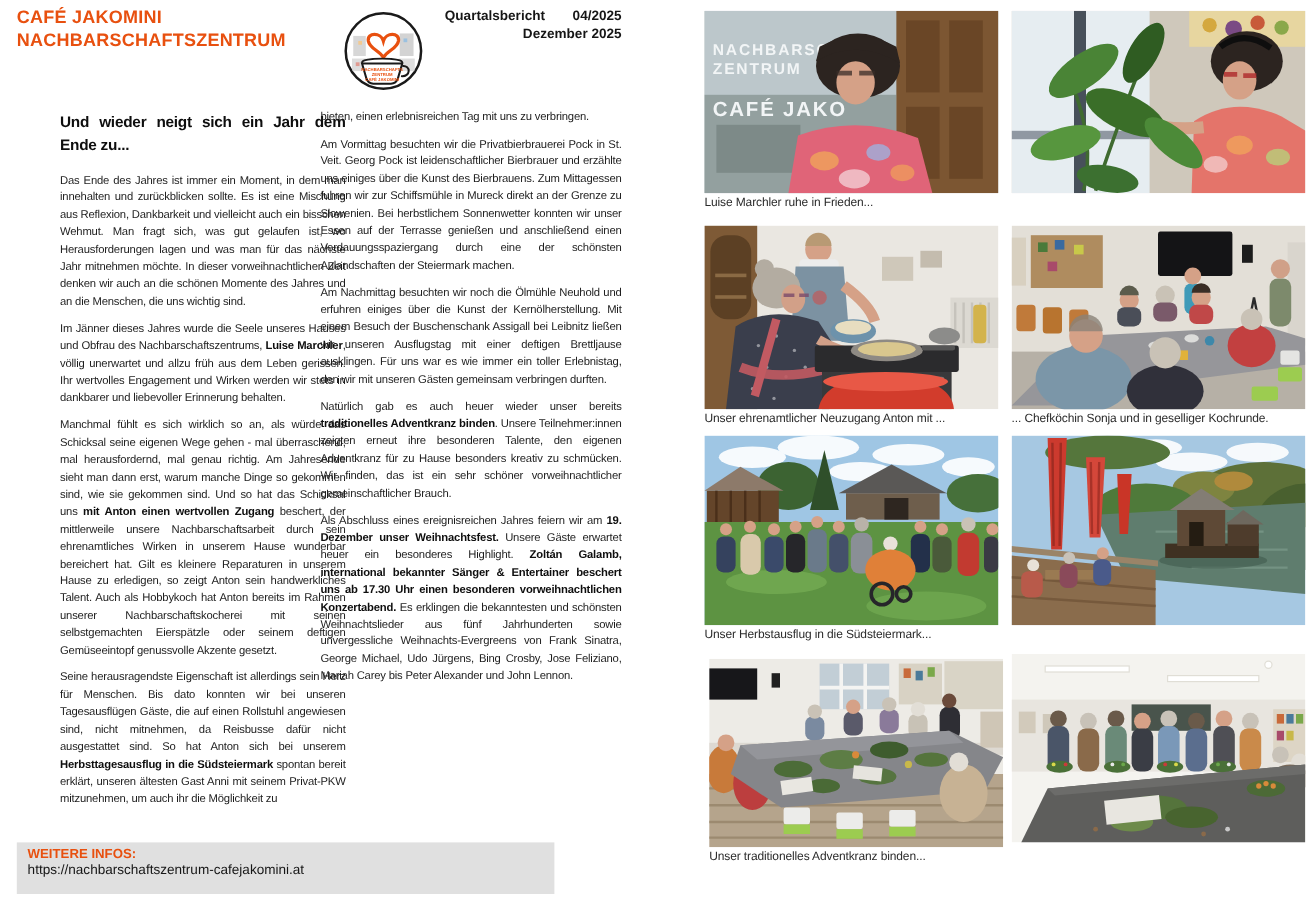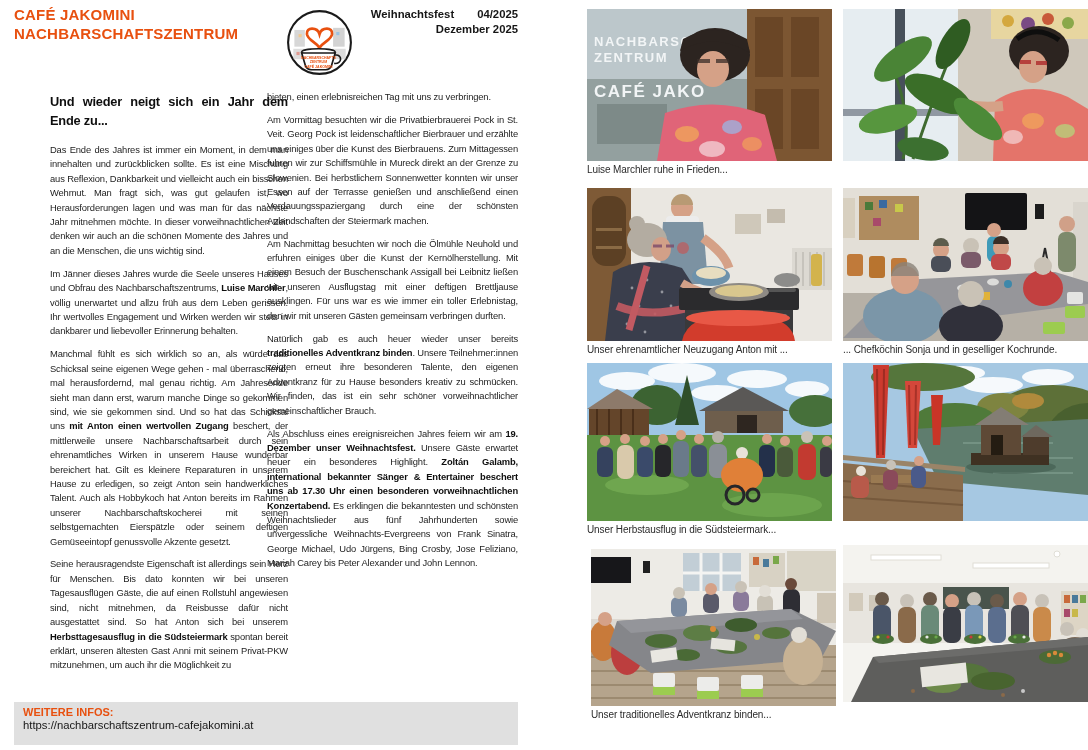--- a/index.html
+++ b/index.html
@@ -17,21 +17,21 @@
   .col{position:absolute;top:90px;font-size:9.4px;line-height:14.4px;text-align:justify;color:#1d1d1d;letter-spacing:-0.15px;}
   .col1{left:14px;width:238px;margin-left:36px;}
   .col2{left:267px;width:251px;}
   .headline{font-size:12.8px;line-height:18.5px;font-weight:bold;color:#0e0e0e;letter-spacing:-0.2px;margin:3px 0 13px 0;}
   .headline .l1{display:block;text-align-last:justify;}
   .headline .l2{display:block;}
   .para{margin:0 0 8.5px 0;}
   .para b{color:#0e0e0e;}
 
   
-  .infobox{position:absolute;left:14px;top:702px;width:504px;height:43px;background:#e0e0e0;box-sizing:border-box;padding:4px 9px 0 9px;}
+  .infobox{position:absolute;left:14px;top:702px;width:448px;height:43px;background:#e0e0e0;box-sizing:border-box;padding:4px 9px 0 9px;}
   .infobox .label{color:#E8500F;font-weight:bold;font-size:11px;line-height:13px;}
   .infobox .url{font-size:11.3px;line-height:13px;color:#161616;}
 
   
   .fig{position:absolute;width:245px;}
   .fig svg{display:block;}
   .cap{margin-top:3px;font-size:10px;line-height:12px;color:#2b2b2b;letter-spacing:-0.1px;}
   #f1{left:587px;top:9px;}  #f2{left:843px;top:9px;}
   #f3{left:587px;top:188px;}#f4{left:843px;top:188px;}
   #f5{left:587px;top:363px;}#f6{left:843px;top:363px;}
@@ -63,21 +63,21 @@
     <ellipse cx="31" cy="41" rx="16" ry="3" fill="#fff" stroke="#1a1a1a" stroke-width="1.4"></ellipse>
     <path d="M15 42 h32 l-3.5 12 a6 6 0 0 1 -5.5 4 h-14 a6 6 0 0 1 -5.5 -4 Z" fill="#fff" stroke="#1a1a1a" stroke-width="1.6"></path>
     <path d="M47 44 c 7 -1 7 9 -1 8" fill="none" stroke="#1a1a1a" stroke-width="1.6"></path>
     <text class="gtext" x="31" y="48" font-size="3.4" fill="#E8500F" text-anchor="middle">NACHBARSCHAFTS</text>
     <text class="gtext" x="31" y="52" font-size="3.4" fill="#E8500F" text-anchor="middle">ZENTRUM</text>
     <text class="gtext" x="31" y="56" font-size="3.4" fill="#E8500F" text-anchor="middle">CAFÉ JAKOMINI</text>
   </svg>
 
   <div class="report">
     <div>
-      <span>Weihnachtsfest</span><span class="num">04/2025</span>
+      <span>Quartalsbericht</span><span class="num">04/2025</span>
     </div>
     <div>Dezember 2025</div>
   </div>
 
   <div class="col col1">
     <div class="headline">
       <span class="l1">Und wieder neigt sich ein Jahr dem</span>
       <span class="l2">Ende zu...</span>
     </div>
     <div>

